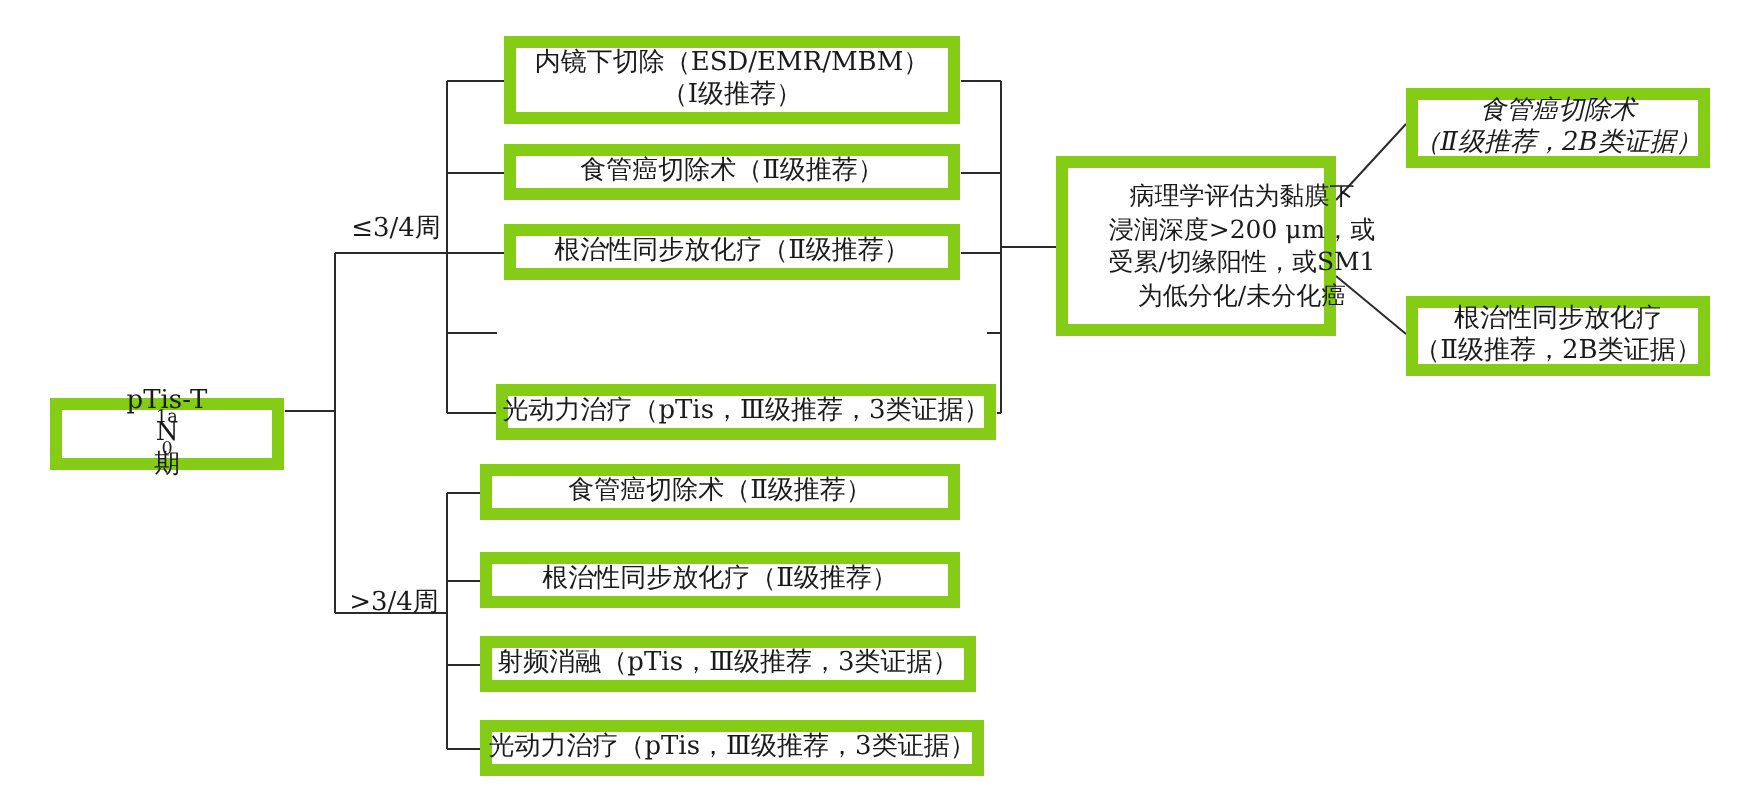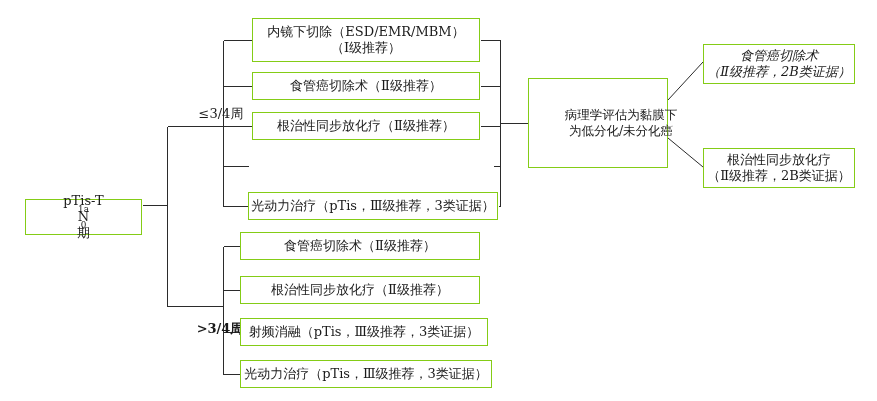--- a/index.html
+++ b/index.html
@@ -3,29 +3,29 @@
 <meta charset="utf-8">
 <style>
   html,body{margin:0;padding:0;background:#ffffff;}
   .canvas{
     position:relative;width:877px;height:401px;background:#ffffff;
     font-family:"DejaVu Serif","Liberation Serif",serif;color:#1a1a1a;
     overflow:hidden;
   }
   .canvas svg{position:absolute;left:0;top:0;}
   .node{
-    position:absolute;box-sizing:border-box;border:1px solid #84cc16;background:#ffffff;
+    position:absolute;box-sizing:border-box;border:6px solid #84cc16;background:#ffffff;
     display:flex;flex-direction:column;align-items:center;justify-content:center;
     text-align:center;font-size:13px;line-height:1.25;padding:1px 2px;
   }
   .node .ln{white-space:nowrap;}
   .node sub, .seg sub{font-size:0.68em;line-height:0;}
   .patho{font-size:12.5px;line-height:1.32;}
   .blabel{
-    position:absolute;font-size:13px;white-space:nowrap;text-align:center;margin-left:23px;
+    position:absolute;font-size:13px;white-space:nowrap;text-align:center;
   }
 </style>
 </head>
 <body>
 
 <div class="canvas">
 
   <svg width="877" height="401" viewBox="0 0 877 401">
     <g stroke="#2b2b2b" stroke-width="1" fill="none" shape-rendering="crispEdges" transform="translate(0.5 0.5)">
       <path d="M142 205H167 M167 126V306 M167 126H252 M223 40V206 M223 40H252 M223 86H252 M223 166H248 M223 206H248 M167 306H223 M223 246V374 M223 246H240 M223 290H240 M223 332H240 M223 374H240 M480 40H500 M480 86H500 M480 126H500 M493 166H500 M498 206H500 M500 40V206 M500 123H528"></path>
@@ -38,38 +38,40 @@
 
   <div class="node seg" style="left:25px;top:187px;width:117px;height:36px;margin-top:12px;">
       <span>pTis-T</span>
       <sub>1a</sub>
       <span>N</span>
       <sub>0</sub>
       <span>期</span>
     </div>
 
   <div class="blabel" style="left:170px;top:105px;width:56px;">≤3/4周</div>
-  <div class="blabel" style="left:170px;top:320px;width:54px;font-weight:bold;">&gt;3/4周</div>
+  <div class="blabel" style="left:170px;top:292px;width:54px;">&gt;3/4周</div>
 
   <div class="node" style="left:252px;top:18px;width:228px;height:44px;">
     <div class="ln">内镜下切除（ESD/EMR/MBM）</div>
     <div class="ln">（Ⅰ级推荐）</div>
   </div>
   <div class="node" style="left:252px;top:72px;width:228px;height:28px;">
     <div class="ln">食管癌切除术（Ⅱ级推荐）</div>
   </div>
   <div class="node" style="left:252px;top:112px;width:228px;height:28px;">
     <div class="ln">根治性同步放化疗（Ⅱ级推荐）</div>
   </div>
   <div class="node" style="left:248px;top:192px;width:250px;height:28px;">
     <div class="ln">光动力治疗（pTis，Ⅲ级推荐，3类证据）</div>
   </div>
 
   <div class="node patho" style="left:528px;top:78px;width:140px;height:90px;padding-left:48px;">
     <div class="ln">病理学评估为黏膜下</div>
+    <div class="ln">浸润深度&gt;200 μm，或</div>
+    <div class="ln">受累/切缘阳性，或SM1</div>
     <div class="ln">为低分化/未分化癌</div>
   </div>
 
   <div class="node" style="left:703px;top:44px;width:152px;height:40px;font-style:italic;">
     <div class="ln">食管癌切除术</div>
     <div class="ln">（Ⅱ级推荐，2B类证据）</div>
   </div>
   <div class="node" style="left:703px;top:148px;width:152px;height:40px;text-align:center;">
     <div class="ln">根治性同步放化疗</div>
     <div class="ln">（Ⅱ级推荐，2B类证据）</div>

